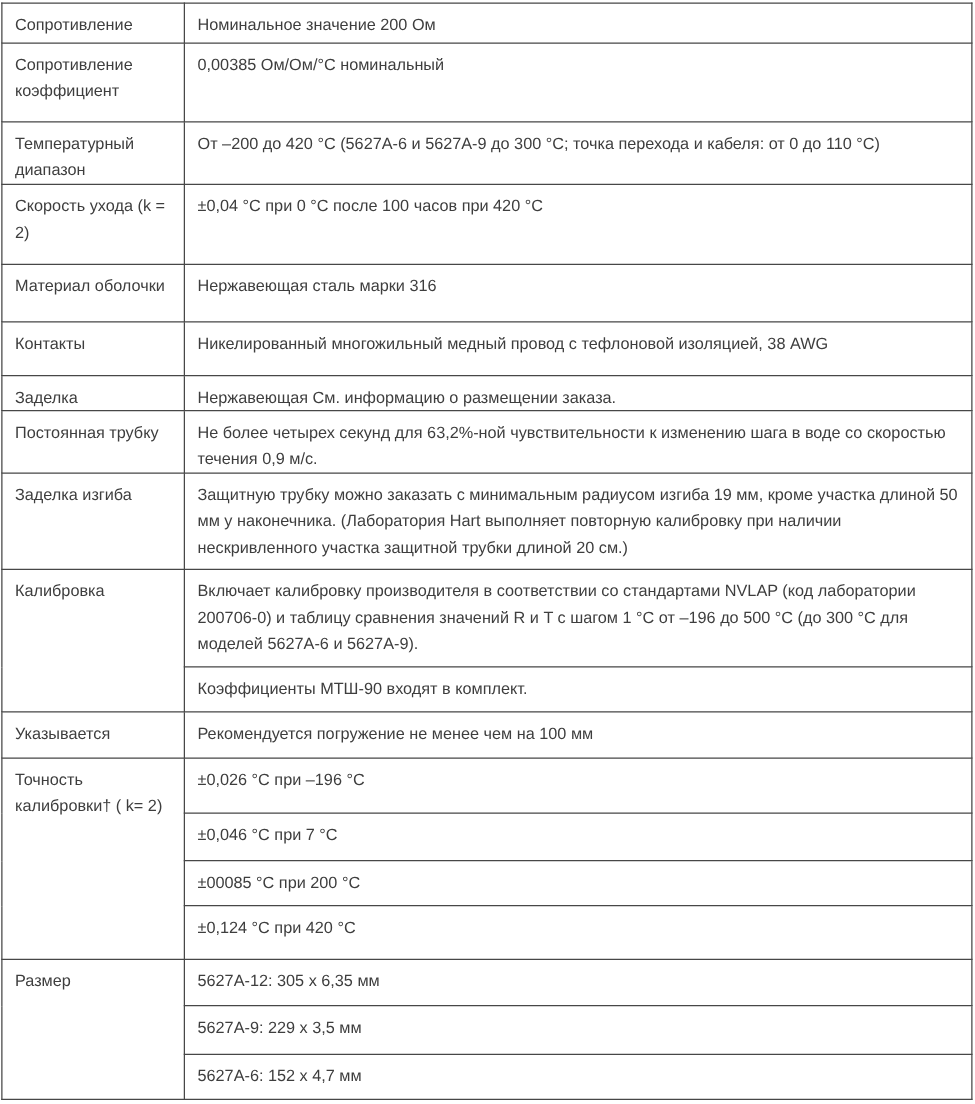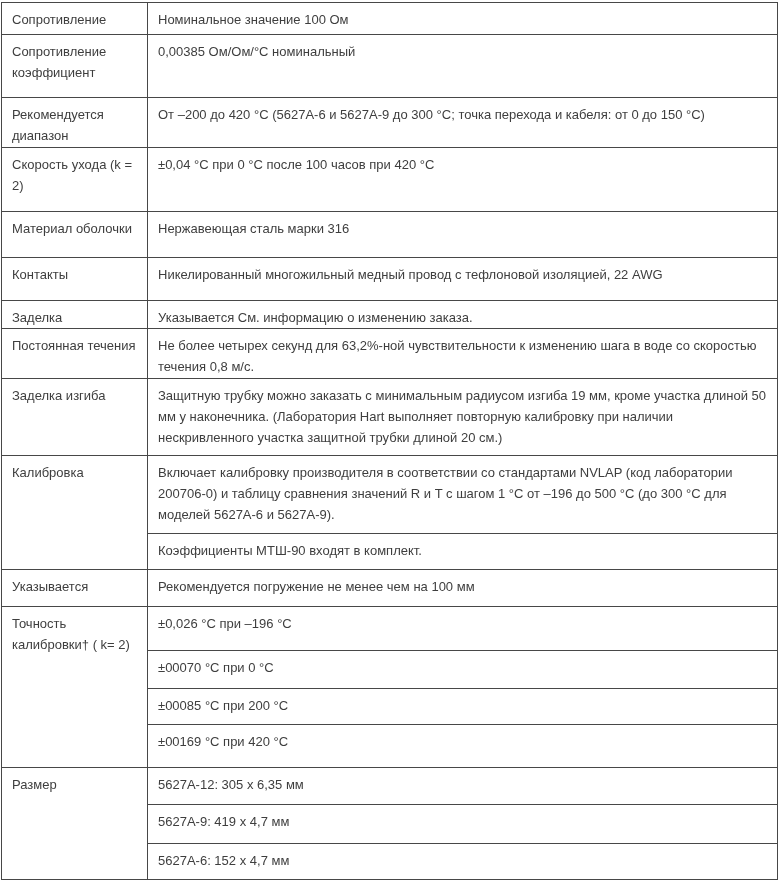--- a/index.html
+++ b/index.html
@@ -37,49 +37,49 @@
 
 <div class="page">
   <table class="spec">
     <colgroup>
       <col style="width:146px">
       <col>
     </colgroup>
     <tbody>
       <tr style="height:32px">
         <td class="label-cell">Сопротивление</td>
-        <td class="value-cell">Номинальное значение 100 Ом</td>
+        <td class="value-cell">Номинальное значение 200 Ом</td>
       </tr>
       <tr style="height:63px">
         <td class="label-cell">Сопротивление коэффициент</td>
         <td class="value-cell">0,00385 Ом/Ом/°С номинальный</td>
       </tr>
       <tr style="height:50px">
-        <td class="label-cell">Рекомендуется диапазон</td>
-        <td class="value-cell">От –200 до 420 °C (5627A-6 и 5627A-9 до 300 °C; точка перехода и кабеля: от 0 до 150 °C)</td>
+        <td class="label-cell">Температурный диапазон</td>
+        <td class="value-cell">От –200 до 420 °C (5627A-6 и 5627A-9 до 300 °C; точка перехода и кабеля: от 0 до 110 °C)</td>
       </tr>
       <tr style="height:64px">
         <td class="label-cell">Скорость ухода (k = 2)</td>
         <td class="value-cell">±0,04 °C при 0 °C после 100 часов при 420 °C</td>
       </tr>
       <tr style="height:46px">
         <td class="label-cell">Материал оболочки</td>
         <td class="value-cell">Нержавеющая сталь марки 316</td>
       </tr>
       <tr style="height:43px">
         <td class="label-cell">Контакты</td>
-        <td class="value-cell">Никелированный многожильный медный провод с тефлоновой изоляцией, 22 AWG</td>
+        <td class="value-cell">Никелированный многожильный медный провод с тефлоновой изоляцией, 38 AWG</td>
       </tr>
       <tr style="height:28px">
         <td class="label-cell">Заделка</td>
-        <td class="value-cell">Указывается См. информацию о изменению заказа.</td>
+        <td class="value-cell">Нержавеющая См. информацию о размещении заказа.</td>
       </tr>
       <tr style="height:50px">
-        <td class="label-cell">Постоянная течения</td>
-        <td class="value-cell">Не более четырех секунд для 63,2%-ной чувствительности к изменению шага в воде со скоростью течения 0,8 м/с.</td>
+        <td class="label-cell">Постоянная трубку</td>
+        <td class="value-cell">Не более четырех секунд для 63,2%-ной чувствительности к изменению шага в воде со скоростью течения 0,9 м/с.</td>
       </tr>
       <tr style="height:77px">
         <td class="label-cell">Заделка изгиба</td>
         <td class="value-cell">Защитную трубку можно заказать с минимальным радиусом изгиба 19 мм, кроме участка длиной 50 мм у наконечника. (Лаборатория Hart выполняет повторную калибровку при наличии нескривленного участка защитной трубки длиной 20 см.)</td>
       </tr>
       <tr style="height:78px">
         <td class="label-cell" rowspan="2">Калибровка</td>
         <td class="value-cell">Включает калибровку производителя в соответствии со стандартами NVLAP (код лаборатории 200706-0) и таблицу сравнения значений R и T с шагом 1 °C от –196 до 500 °C (до 300 °C для моделей 5627A-6 и 5627A-9).</td>
       </tr>
       <tr style="height:36px">
@@ -87,33 +87,33 @@
       </tr>
       <tr style="height:37px">
         <td class="label-cell">Указывается</td>
         <td class="value-cell">Рекомендуется погружение не менее чем на 100 мм</td>
       </tr>
       <tr style="height:44px">
         <td class="label-cell" rowspan="4">Точность калибровки† ( k= 2)</td>
         <td class="value-cell">±0,026 °C при –196 °C</td>
       </tr>
       <tr style="height:38px">
-        <td class="value-cell">±00070 °C при 0 °C</td>
+        <td class="value-cell">±0,046 °C при 7 °C</td>
       </tr>
       <tr style="height:36px">
         <td class="value-cell">±00085 °C при 200 °C</td>
       </tr>
       <tr style="height:43px">
-        <td class="value-cell">±00169 °C при 420 °C</td>
+        <td class="value-cell">±0,124 °C при 420 °C</td>
       </tr>
       <tr style="height:37px">
         <td class="label-cell" rowspan="3">Размер</td>
         <td class="value-cell">5627A-12: 305 x 6,35 мм</td>
       </tr>
       <tr style="height:39px">
-        <td class="value-cell">5627A-9: 419 x 4,7 мм</td>
+        <td class="value-cell">5627A-9: 229 x 3,5 мм</td>
       </tr>
       <tr style="height:36px">
         <td class="value-cell">5627A-6: 152 x 4,7 мм</td>
       </tr>
     </tbody>
   </table>
 </div>
 
 </body></html>

